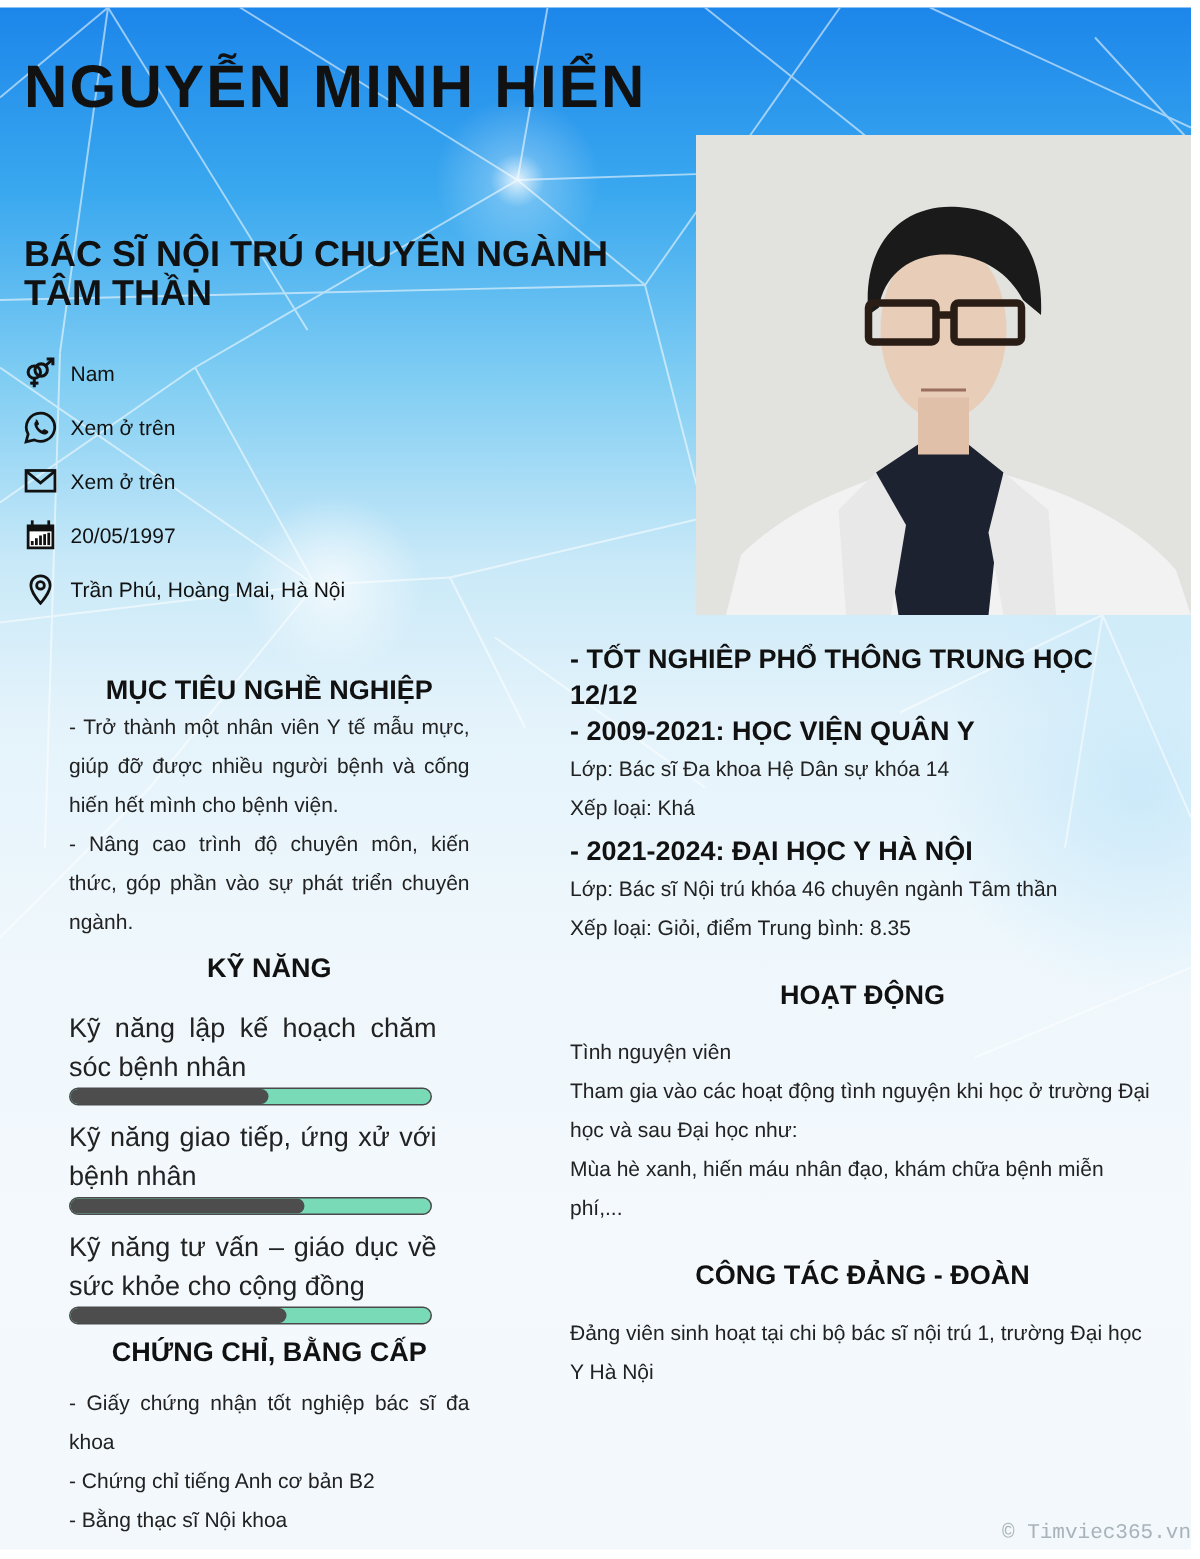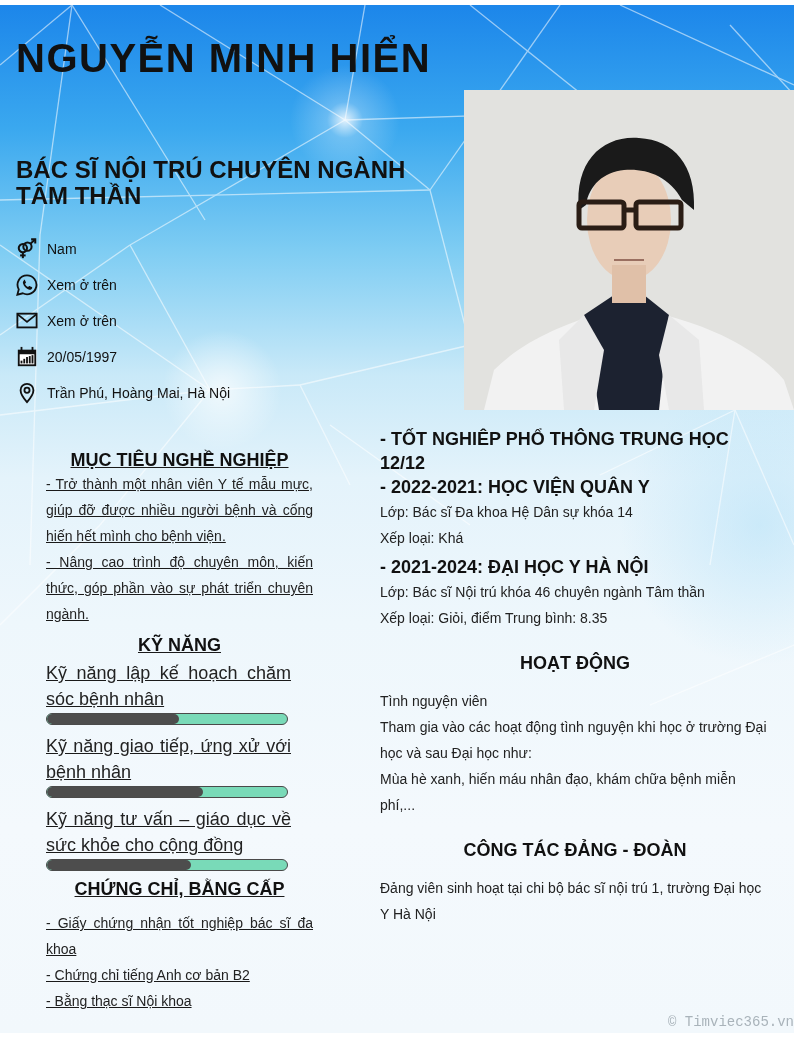--- a/index.html
+++ b/index.html
@@ -29,21 +29,21 @@
     .contact { position: relative; height: 36px; display: flex; align-items: center; }
     .contact .ico { width: 22px; height: 22px; display: inline-block; margin-right: 9px; }
     .contact .ico svg { width: 22px; height: 22px; display: block; }
     .contact .txt { font-size: 14px; color: #111; }
     .photo {
       position: absolute; left: 464px; top: 85px; width: 330px; height: 320px; overflow: hidden;
       background: linear-gradient(180deg, #dcdcd8 0%, #e6e6e3 50%, #e2e2df 100%);
     }
     .photo svg { width: 330px; height: 320px; display: block; }
     .sec-title { font-size: 18px; font-weight: bold; text-align: center; color: #111; margin: 0; }
-    .left { position: absolute; left: 46px; top: 445px; width: 267px; text-decoration: underline; }
+    .left { position: absolute; left: 46px; top: 445px; width: 267px; }
     .left .sec-title { width: 267px; }
     .body-text { font-size: 14px; line-height: 26px; color: #222; text-align: justify; }
     .skill-label { font-size: 18px; line-height: 26px; color: #222; text-align: justify; width: 245px; }
     .bar { width: 242px; height: 12px; border-radius: 6px; background: #79dab8; border: 1px solid #4a4a4a; box-sizing: border-box; position: relative; overflow: hidden; margin-top: 1px; margin-bottom: 8px; }
     .bar .fill { position: absolute; left: 0; top: 0; bottom: 0; background: #4d4d4d; border-radius: 6px; }
     .right { position: absolute; left: 380px; top: 422px; width: 390px; }
     .right .sec-title { width: 390px; }
     .edu-head { font-size: 18px; font-weight: bold; line-height: 24px; color: #111; }
     .edu-line { font-size: 14px; line-height: 26px; color: #222; }
     .footer { position: absolute; right: 6px; top: 1014px; font-family: "Liberation Mono", monospace; font-size: 14px; color: #a9b3ba; }
@@ -172,21 +172,21 @@
   </div>
 
   <div class="left">
     <section>
       <h3 class="sec-title">MỤC TIÊU NGHỀ NGHIỆP</h3>
       <div class="body-text">- Trở thành một nhân viên Y tế mẫu mực, giúp đỡ được nhiều người bệnh và cống hiến hết mình cho bệnh viện.</div>
       <div class="body-text">- Nâng cao trình độ chuyên môn, kiến thức, góp phần vào sự phát triển chuyên ngành.</div>
     </section>
 
     <section style="margin-top:8px;">
-      <h3 class="sec-title" style="margin-bottom:4px;">KỸ NĂNG</h3>
+      <h3 class="sec-title" style="margin-bottom:16px;">KỸ NĂNG</h3>
       <div>
         <div class="skill-label">Kỹ năng lập kế hoạch chăm sóc bệnh nhân</div>
         <div class="bar">
             <div class="fill" style="width:55%;"></div>
           </div>
       </div>
       <div>
         <div class="skill-label">Kỹ năng giao tiếp, ứng xử với bệnh nhân</div>
         <div class="bar">
             <div class="fill" style="width:65%;"></div>
@@ -204,21 +204,21 @@
       <h3 class="sec-title" style="margin-bottom:10px;">CHỨNG CHỈ, BẰNG CẤP</h3>
       <div class="body-text">- Giấy chứng nhận tốt nghiệp bác sĩ đa khoa</div>
       <div class="body-text">- Chứng chỉ tiếng Anh cơ bản B2</div>
       <div class="body-text">- Bằng thạc sĩ Nội khoa</div>
     </section>
   </div>
 
   <div class="right">
     <section>
       <div class="edu-head">- TỐT NGHIÊP PHỔ THÔNG TRUNG HỌC 12/12</div>
-      <div class="edu-head">- 2022-2021: HỌC VIỆN QUÂN Y</div>
+      <div class="edu-head">- 2009-2021: HỌC VIỆN QUÂN Y</div>
       <div class="edu-line">Lớp: Bác sĩ Đa khoa Hệ Dân sự khóa 14</div>
       <div class="edu-line">Xếp loại: Khá</div>
       <div class="edu-head" style="margin-top:4px;">- 2021-2024: ĐẠI HỌC Y HÀ NỘI</div>
       <div class="edu-line">Lớp: Bác sĩ Nội trú khóa 46 chuyên ngành Tâm thần</div>
       <div class="edu-line">Xếp loại: Giỏi, điểm Trung bình: 8.35</div>
     </section>
 
     <section style="margin-top:22px;">
       <h3 class="sec-title" style="margin-bottom:14px;">HOẠT ĐỘNG</h3>
       <div class="edu-line">Tình nguyện viên</div>

